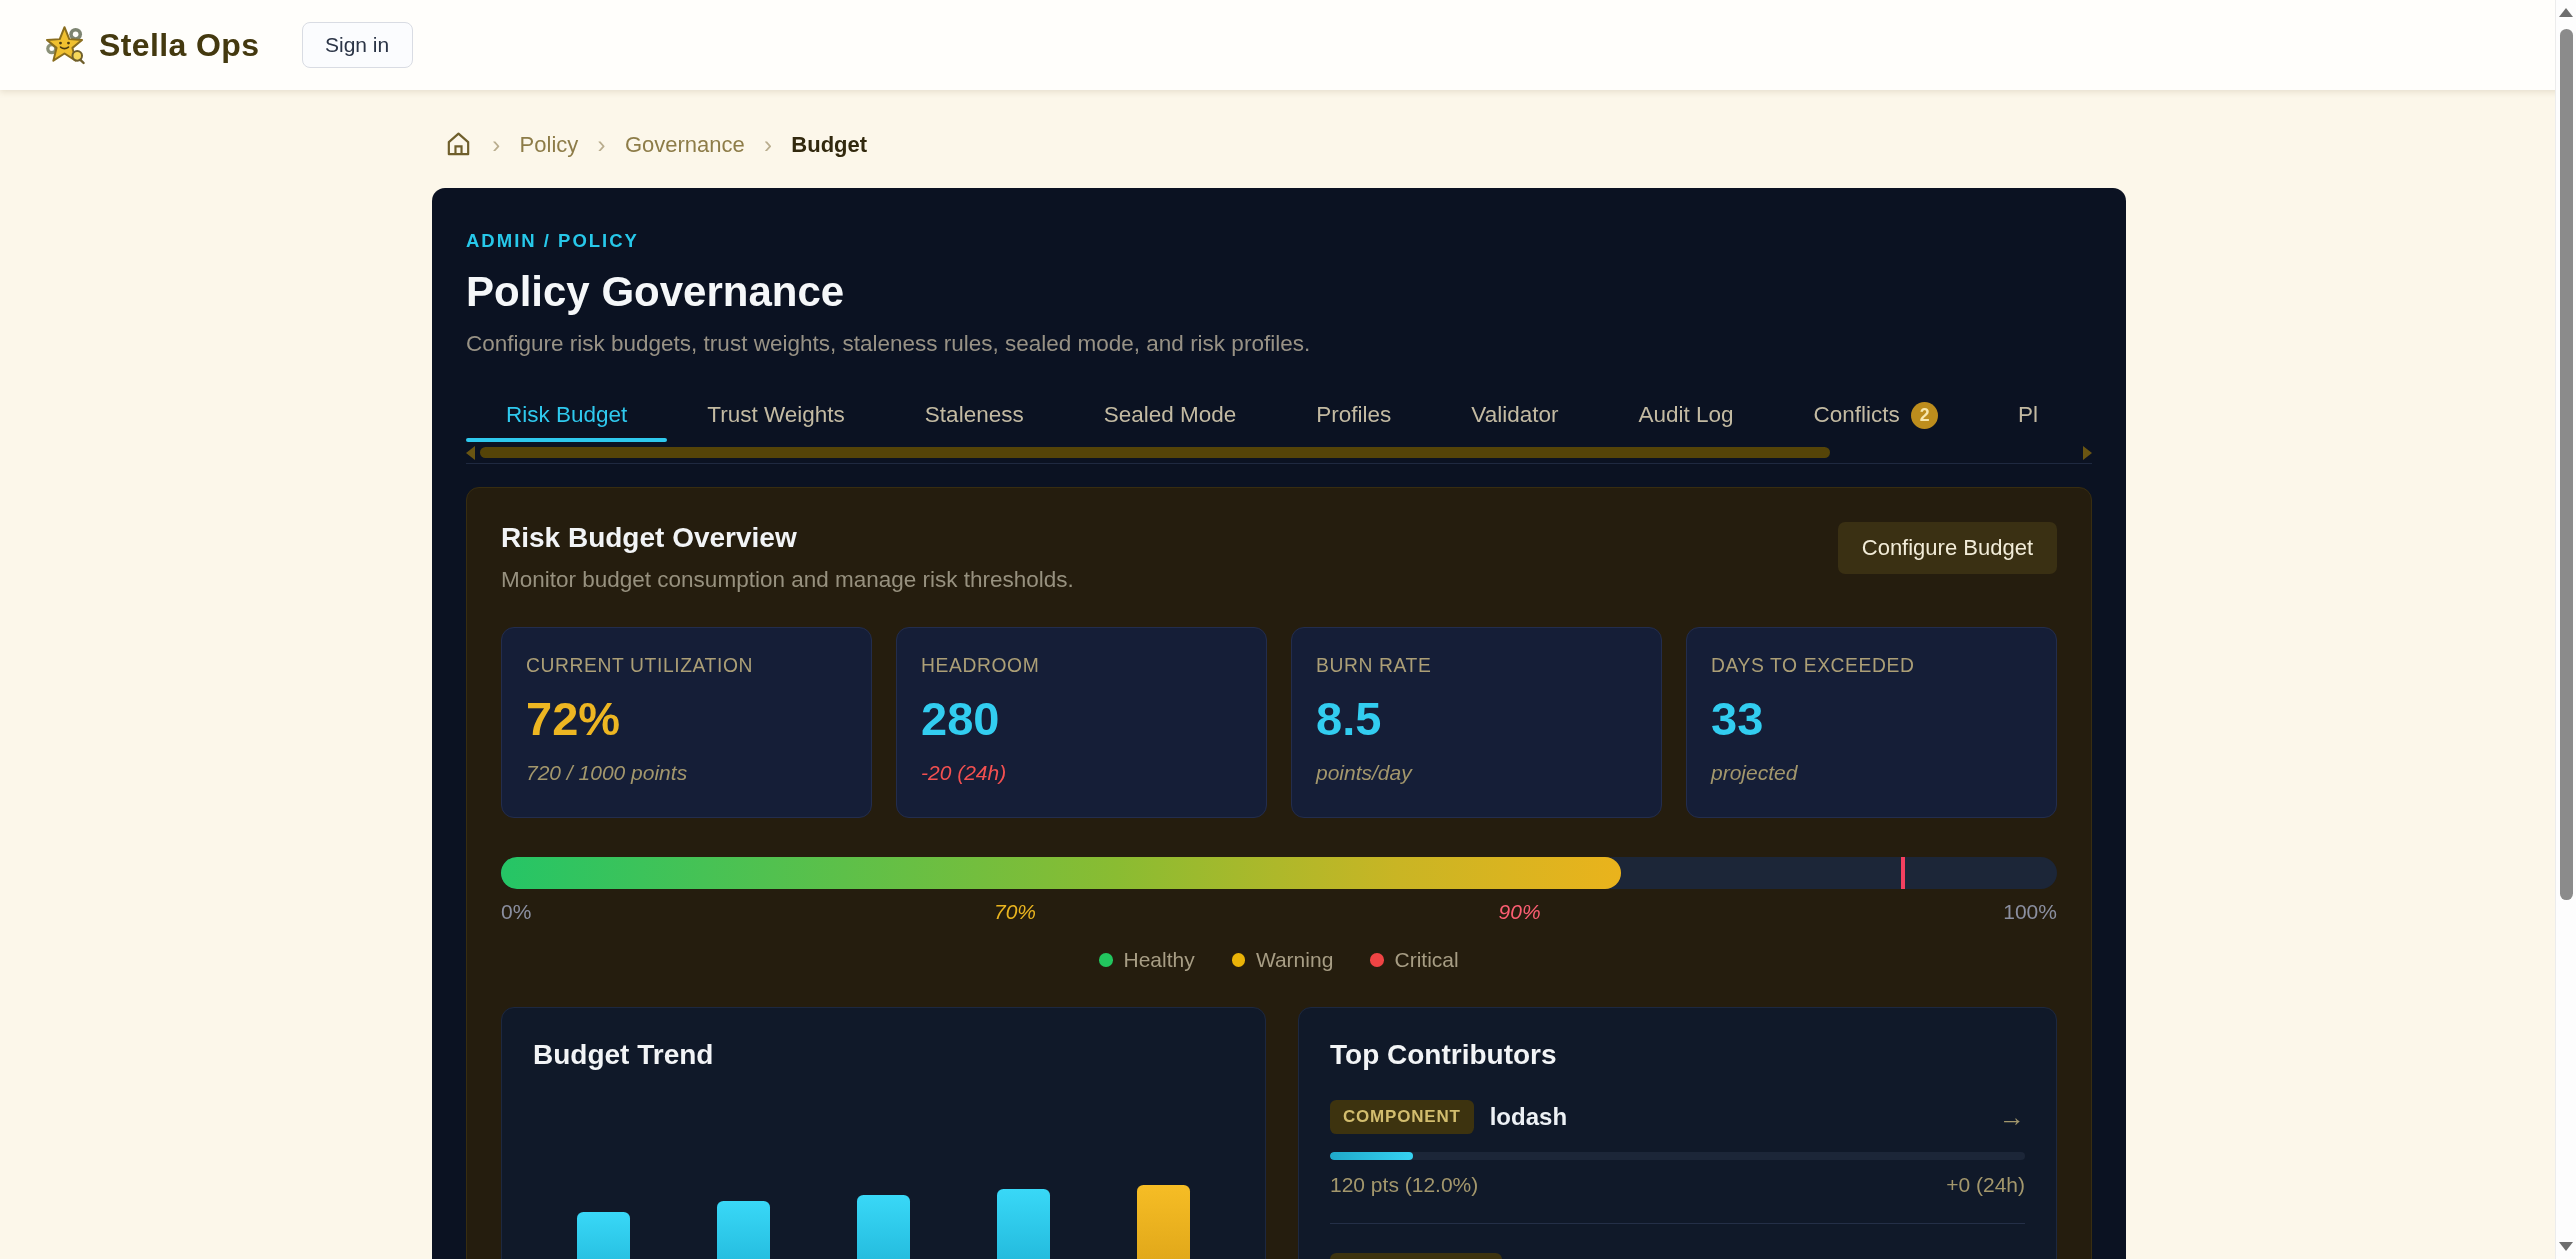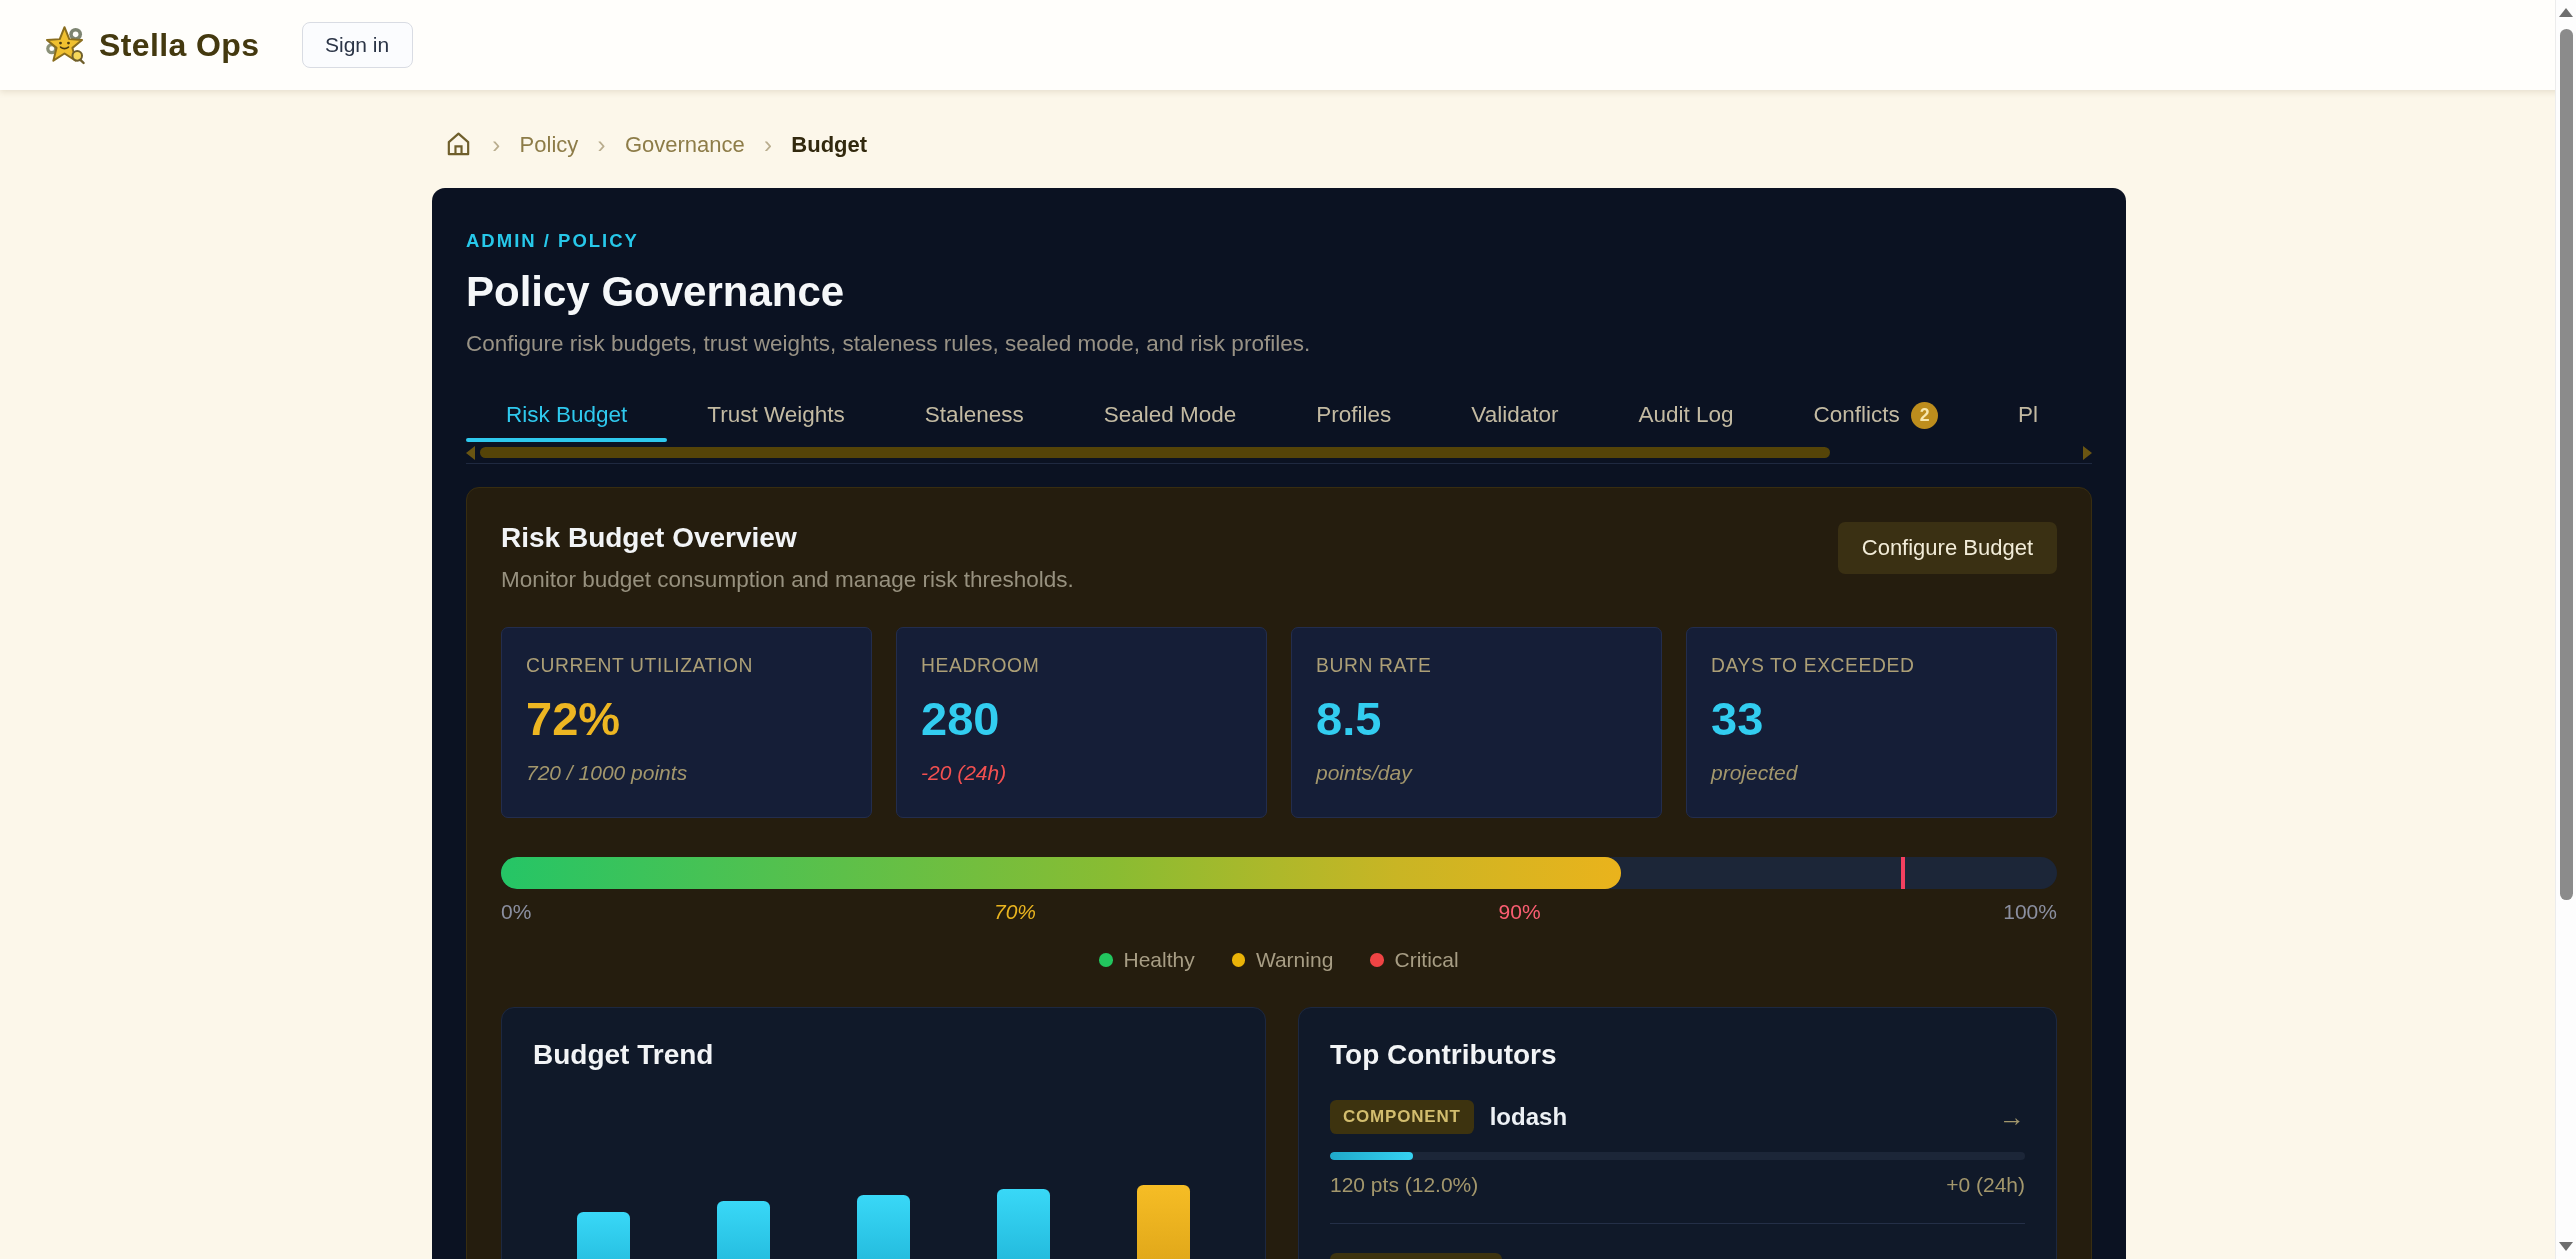--- a/index.html
+++ b/index.html
@@ -50,34 +50,34 @@
   
   .overview-card { margin-top:22.5px; background:#251d0e; border:0.8px solid #382d10; border-radius:13px; padding:34px; }
   .ov-head { display:flex; align-items:flex-start; justify-content:space-between; }
   .ov-title { font-size:28px; font-weight:700; color:#f2f4f6; }
   .ov-sub { font-size:22.5px; color:#97917f; margin-top:13px; }
   .configure-btn { background:#3a3013; color:#f2ecd8; font-size:22px; padding:13px 24px; border:none;
                    border-radius:7.2px; cursor:pointer; }
 
   
   .stats { margin-top:34px; display:flex; gap:24px; }
-  .stat-card { flex:1; background:#151e37; border:1.6px solid #232d4d; border-radius:7px; padding:27px 24px 32px; }
+  .stat-card { flex:1; background:#151e37; border:1.6px solid #232d4d; border-radius:13px; padding:27px 24px 32px; }
   .stat-label { font-size:19.3px; color:#ac9f76; letter-spacing:0.6px; }
   .stat-value { font-size:47px; font-weight:800; margin-top:14.5px; }
   .val-amber { color:#edb622; } .val-cyan { color:#32cdf0; }
   .stat-sub { font-size:21px; margin-top:14.5px;font-style:italic; }
   .sub-tan { color:#a3976c; } .sub-red { color:#f25050; }
 
   
   .progress-track { margin-top:39px; height:32px; border-radius:16px; background:#1c2638; position:relative; }
   .progress-fill { height:100%; border-radius:16px;
                    background:linear-gradient(90deg,#25c566 0%,#8abc32 55%,#c9b524 80%,#eab31c 100%); }
   .progress-marker { position:absolute; top:0; width:3.2px; height:100%; background:#f4405f; }
   .threshold-row { display:flex; justify-content:space-between; margin-top:11.3px; font-size:21px; }
-  .thr-gray { color:#8b8fa0; } .thr-amber { color:#e9b41f;font-style:italic; } .thr-red { color:#fb5e72; }
+  .thr-gray { color:#8b8fa0; } .thr-amber { color:#e9b41f;font-style:italic; } .thr-red { color:#fb5e72;font-style:italic; }
   .legend { margin-top:24px; display:flex; justify-content:center; gap:37px; }
   .legend-item { display:flex; align-items:center; gap:10.5px; font-size:21px; color:#a79d84; }
   .legend-dot { width:13.7px; height:13.7px; border-radius:50%; }
 
   
   .bottom { margin-top:35px; display:flex; gap:32px; }
   .sub-card { background:#101929; border:1.6px solid #1d2840; border-radius:13px; padding:31px; }
   .trend-card { width:765px; height:451px; }
   .contrib-card { flex:1; height:451px; }
   .sub-card-title { font-size:28px; font-weight:700; color:#f2f4f6; }

